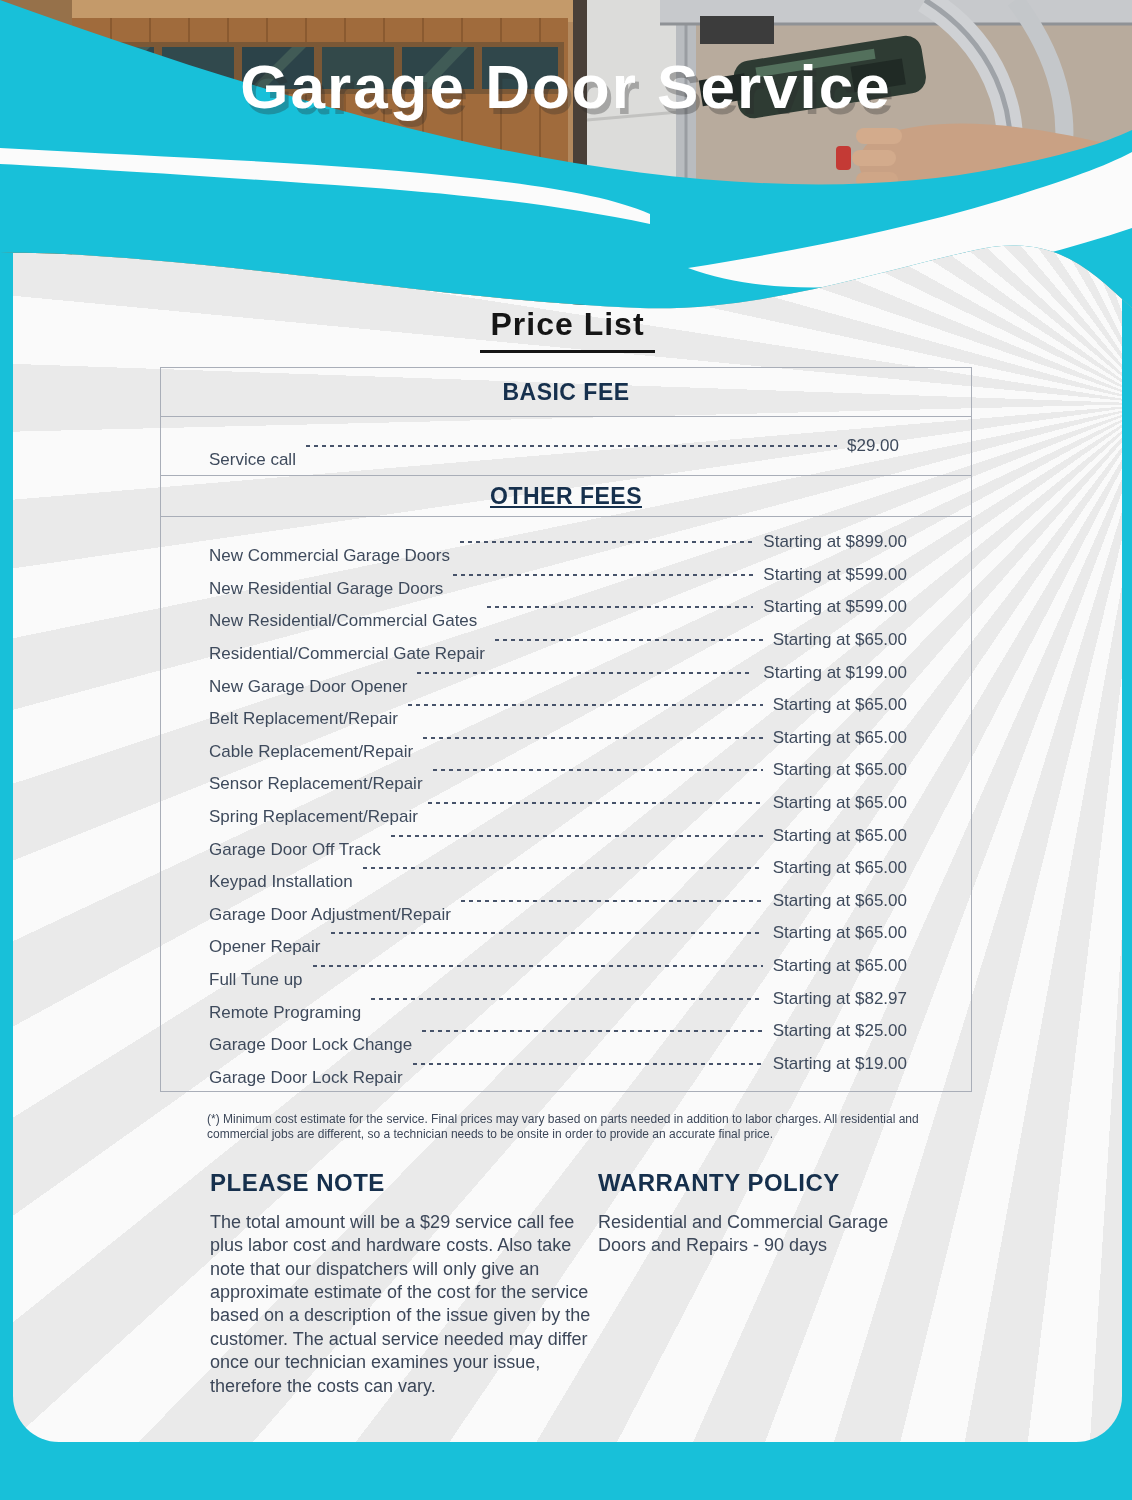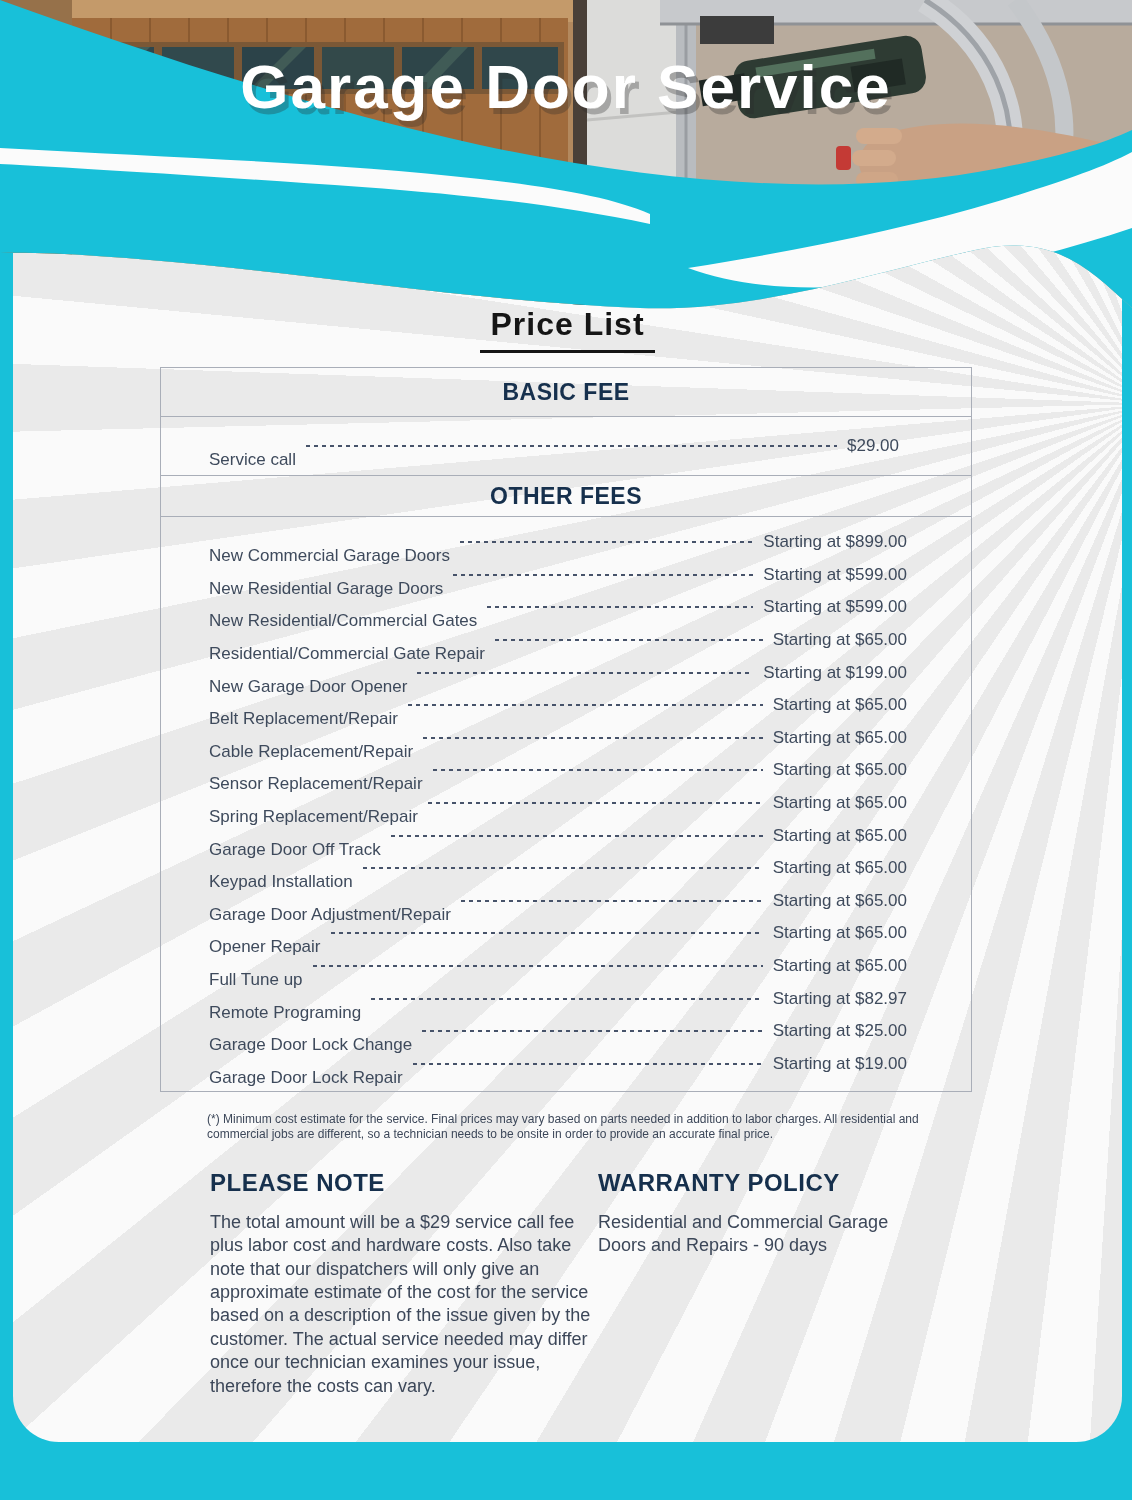--- a/index.html
+++ b/index.html
@@ -34,21 +34,21 @@
   .fee-table{
     width:812px;margin:14px 0 0 147px;
     border:1px solid #a9aeb8;
     box-sizing:border-box;
   }
   .fee-header{
     height:48px;display:flex;align-items:center;justify-content:center;
     font-size:23px;font-weight:700;color:#16304d;letter-spacing:.5px;
     border-bottom:1px solid #a9aeb8;
   }
-  .fee-header.other{border-top:1px solid #a9aeb8;height:40px;}
+  .fee-header.other{border-top:1px solid #a9aeb8;height:40px;text-decoration:underline;}
   .basic-items{padding:0 72px 0 48px;}
   .basic-items .price-row{height:58px;}
   .other-items{padding:9px 64px 11px 48px;}
   .other-items .price-row{height:32.6px;}
   .price-row{display:flex;align-items:center;font-size:17px;color:#3e4a5c;}
   .price-row .lbl{white-space:nowrap;margin-top:28px;}
   .price-row .leader{
     flex:1;height:2px;align-self:center;margin:0 10px;
     background:repeating-linear-gradient(90deg,#47536a 0 4px,transparent 4px 8px);
   }

